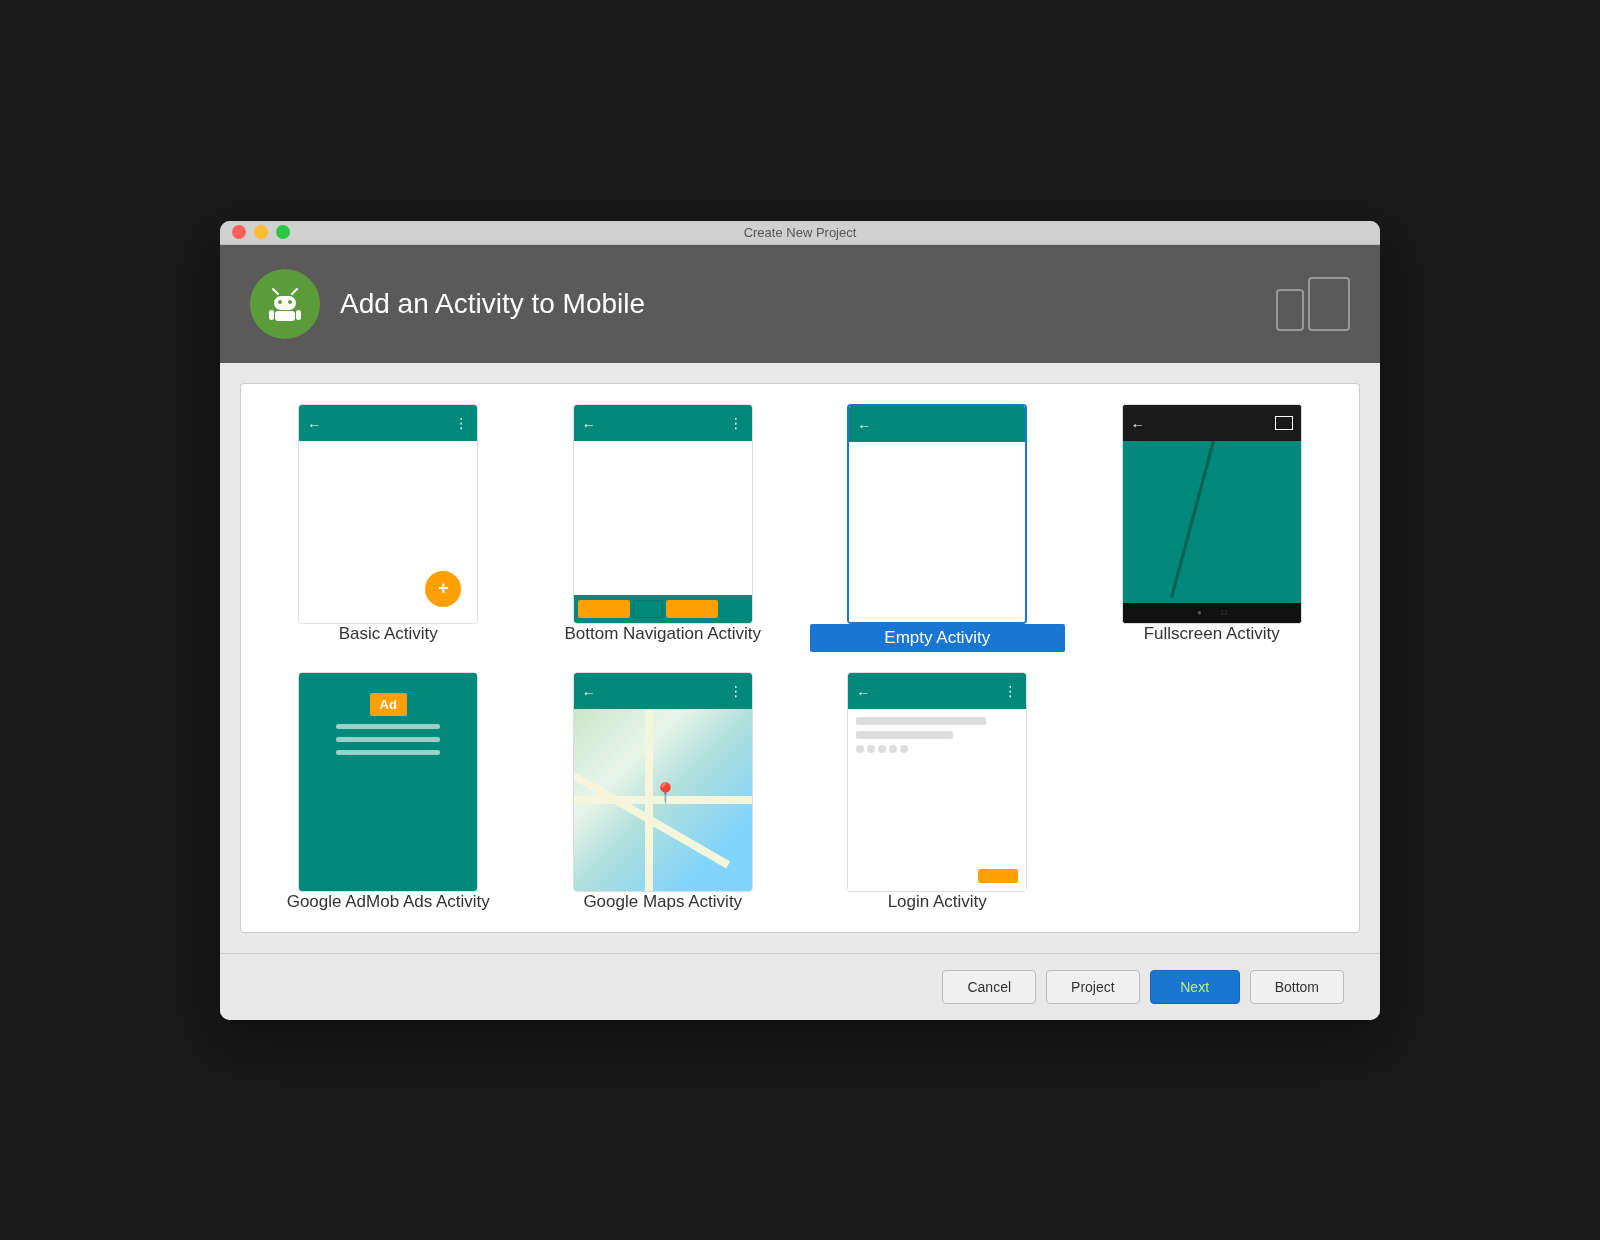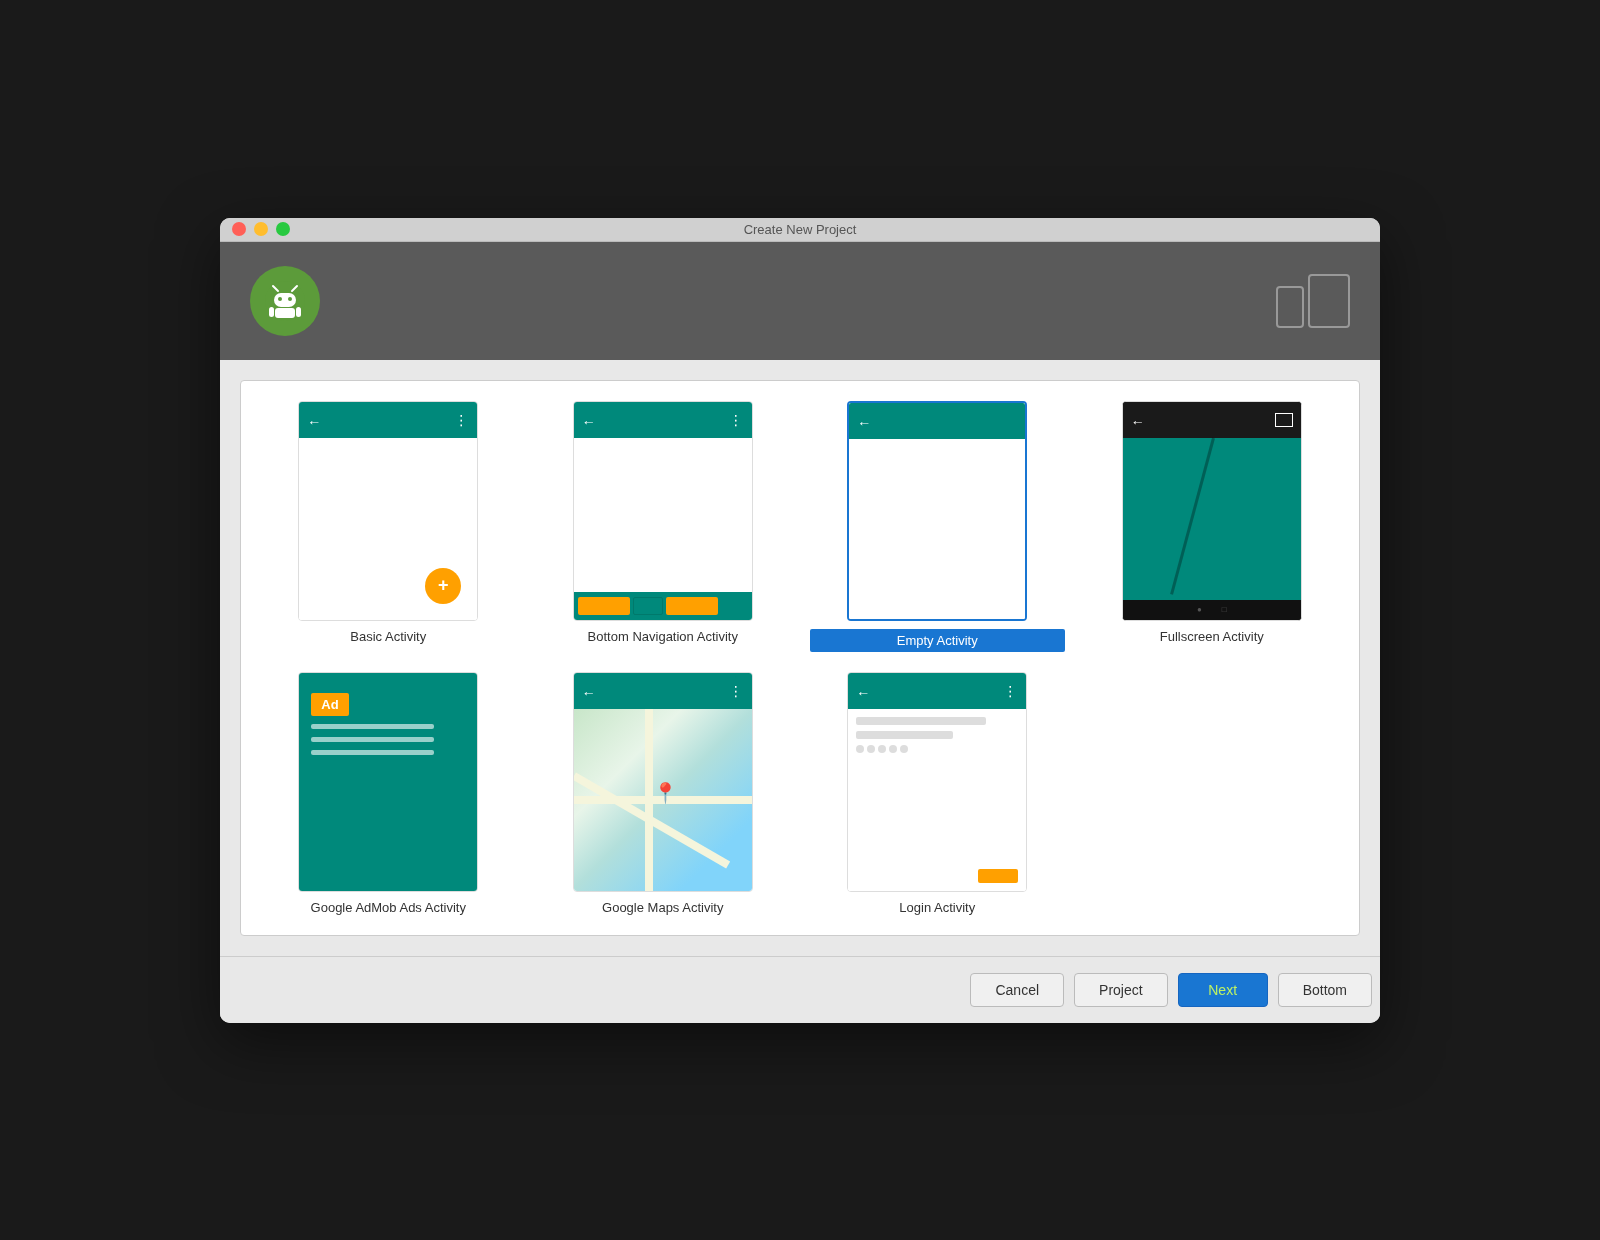--- a/index.html
+++ b/index.html
@@ -120,22 +120,22 @@
       border: 1px solid #ddd;
       border-radius: 4px;
       overflow: hidden;
       position: relative;
       background: white;
     }
     .activity-item.selected .activity-preview {
       border: 2px solid #1976d2;
     }
     .activity-label {
-      margin-top: 8px;
-      font-size: 13px;
+      margin-top: 0;
+      font-size: 17px;
       color: #333;
       text-align: center;
     }
     .activity-item.selected .activity-label {
       background: #1976d2;
       color: white;
       padding: 4px 16px;
       border-radius: 2px;
       width: 100%;
     }
@@ -213,22 +213,22 @@
       border-radius: 2px;
     }
     .bnb-item.active { background: #FFA000; }
     .bnb-item.inactive { background: #00897b; border: 1px solid #00796b; }
     
     .ad-preview-body {
       flex: 1;
       background: #00897b;
       display: flex;
       flex-direction: column;
-      align-items: flex-start;
-      padding: 20px 12px 12px;
+      align-items: center;
+      padding: 20px 24px 12px;
       gap: 8px;
     }
     .ad-badge {
       background: #FFA000;
       color: white;
       font-size: 13px;
       font-weight: bold;
       padding: 4px 10px;
       border-radius: 2px;
     }
@@ -309,21 +309,21 @@
     .settings-btn {
       width: 40px;
       height: 14px;
       background: #FFA000;
       border-radius: 2px;
       align-self: flex-end;
       margin-top: auto;
     }
     
     .footer {
-      padding: 16px 8px;
+      padding: 16px 36px;
       display: flex;
       justify-content: flex-end;
       align-items: center;
       gap: 10px;
       border-top: 1px solid #ccc;
       background: #e8e8e8;
     }
     .btn {
       padding: 8px 24px;
       border-radius: 4px;
@@ -372,20 +372,21 @@
             <circle cx="17" cy="20" r="2" fill="#5c9b3a"></circle>
             <circle cx="27" cy="20" r="2" fill="#5c9b3a"></circle>
 
             <rect x="12" y="29" width="20" height="10" rx="3"></rect>
 
             <rect x="6" y="28" width="5" height="10" rx="2.5"></rect>
             <rect x="33" y="28" width="5" height="10" rx="2.5"></rect>
           </g>
         </svg>
       </div>
+      <h1 class="header-title">Add an Activity to Mobile</h1>
     </div>
     <div class="device-icon">
       <div class="device-phone"></div>
       <div class="device-tablet"></div>
     </div>
   </div>
 
   <div class="main-content">
     <div class="activity-grid-container">
       <div class="activity-grid">

